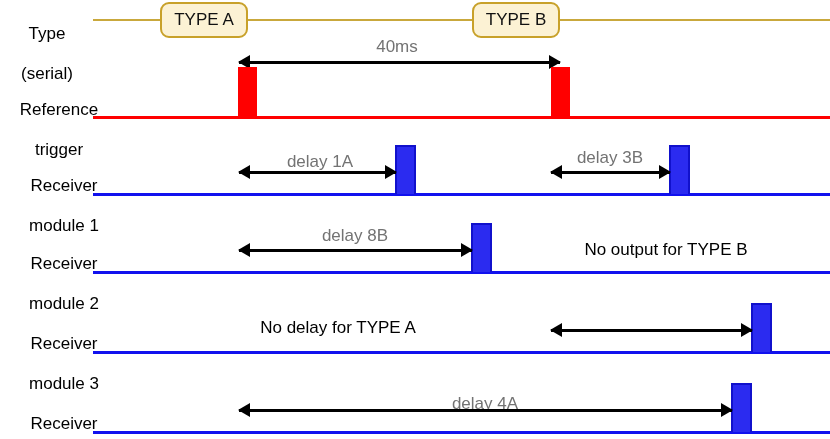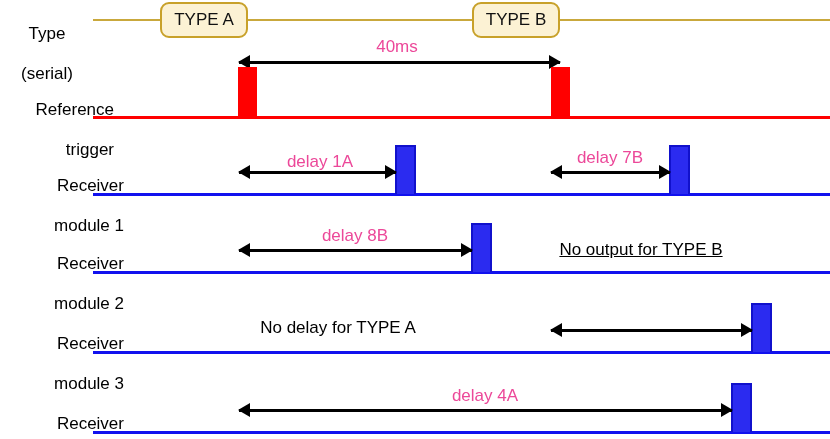--- a/index.html
+++ b/index.html
@@ -1,21 +1,21 @@
 <!DOCTYPE html>
 <html><head>
 <meta charset="utf-8">
 <style>
   html,body{margin:0;padding:0;background:#ffffff;}
   body{width:830px;height:439px;position:relative;overflow:hidden;
        font-family:"Liberation Sans","DejaVu Sans",sans-serif;color:#000;}
   #stage{position:absolute;left:0;top:0;width:830px;height:439px;}
 
   .rowlabel{position:absolute;font-size:17px;line-height:20px;color:#000;
-            text-align:right;white-space:pre-line;}
+            text-align:center;white-space:pre-line;}
   .rowlabel.center{text-align:center;}
 
   .baseline{position:absolute;height:3px;}
   .baseline.blue{background:#1111EE;}
   .baseline.red{background:#FF0000;height:3px;}
 
   .serialline{position:absolute;height:2px;background:#C9A83C;}
 
   .typebox{position:absolute;background:#FCF2D4;border:2px solid #C8A12A;
            border-radius:9px;display:flex;align-items:center;justify-content:center;
@@ -25,21 +25,21 @@
   .pulse.red{background:#FF0000;}
   .pulse.blue{background:#2B2BF0;border:2px solid #1111CC;border-bottom:none;}
 
   .arrowwrap{position:absolute;height:18px;}
   .arrowline{position:absolute;left:0;right:0;top:8px;height:2.5px;background:#000;}
   .ahead{position:absolute;top:2px;width:0;height:0;
          border-top:7px solid transparent;border-bottom:7px solid transparent;}
   .ahead.left{left:-1px;border-right:12px solid #000;}
   .ahead.right{right:-1px;border-left:12px solid #000;}
 
-  .arrowlabel{position:absolute;font-size:17px;color:#ec4899;text-align:center;
+  .arrowlabel{position:absolute;font-size:17px;color:#737373;text-align:center;
               white-space:nowrap;}
   .note{position:absolute;font-size:17px;color:#000;text-align:center;white-space:nowrap;}
 </style>
 </head>
 <body>
 
 <div id="stage">
 
   <div class="rowlabel center" style="left:2px;top:4px;width:90px;">
     <span>Type</span><br>
@@ -83,21 +83,21 @@
   <div class="pulse blue" style="left:395px;top:145px;width:21px;height:49px;"></div>
   <div class="pulse blue" style="left:669px;top:145px;width:21px;height:49px;"></div>
 
   <div class="arrowlabel" style="left:250px;top:152px;width:140px;">delay 1A</div>
   <div class="arrowwrap" style="left:239px;top:163px;width:157px;">
     <div class="arrowline"></div>
     <div class="ahead left"></div>
     <div class="ahead right"></div>
   </div>
 
-  <div class="arrowlabel" style="left:540px;top:148px;width:140px;">delay 7B</div>
+  <div class="arrowlabel" style="left:540px;top:148px;width:140px;">delay 3B</div>
   <div class="arrowwrap" style="left:551px;top:163px;width:119px;">
     <div class="arrowline"></div>
     <div class="ahead left"></div>
     <div class="ahead right"></div>
   </div>
 
   <div class="rowlabel" style="left:4px;top:234px;width:120px;">
     <span>Receiver</span><br>
     <span>module 2</span>
   </div>
@@ -106,21 +106,21 @@
 
   <div class="pulse blue" style="left:471px;top:223px;width:21px;height:49px;"></div>
 
   <div class="arrowlabel" style="left:285px;top:226px;width:140px;">delay 8B</div>
   <div class="arrowwrap" style="left:239px;top:241px;width:233px;">
     <div class="arrowline"></div>
     <div class="ahead left"></div>
     <div class="ahead right"></div>
   </div>
 
-  <div class="note" style="left:521px;top:240px;width:240px;text-decoration:underline;">No output for TYPE B</div>
+  <div class="note" style="left:546px;top:240px;width:240px;">No output for TYPE B</div>
 
   <div class="rowlabel" style="left:4px;top:314px;width:120px;">
     <span>Receiver</span><br>
     <span>module 3</span>
   </div>
 
   <div class="baseline blue" style="left:93px;top:351px;width:737px;"></div>
 
   <div class="pulse blue" style="left:751px;top:303px;width:21px;height:49px;"></div>
 
@@ -134,20 +134,20 @@
 
   <div class="rowlabel" style="left:4px;top:394px;width:120px;">
     <span>Receiver</span><br>
     
   </div>
 
   <div class="baseline blue" style="left:93px;top:431px;width:737px;"></div>
 
   <div class="pulse blue" style="left:731px;top:383px;width:21px;height:49px;"></div>
 
-  <div class="arrowlabel" style="left:415px;top:386px;width:140px;">delay 4A</div>
+  <div class="arrowlabel" style="left:415px;top:394px;width:140px;">delay 4A</div>
   <div class="arrowwrap" style="left:239px;top:401px;width:493px;">
     <div class="arrowline"></div>
     <div class="ahead left"></div>
     <div class="ahead right"></div>
   </div>
 
 </div>
 
 </body></html>

